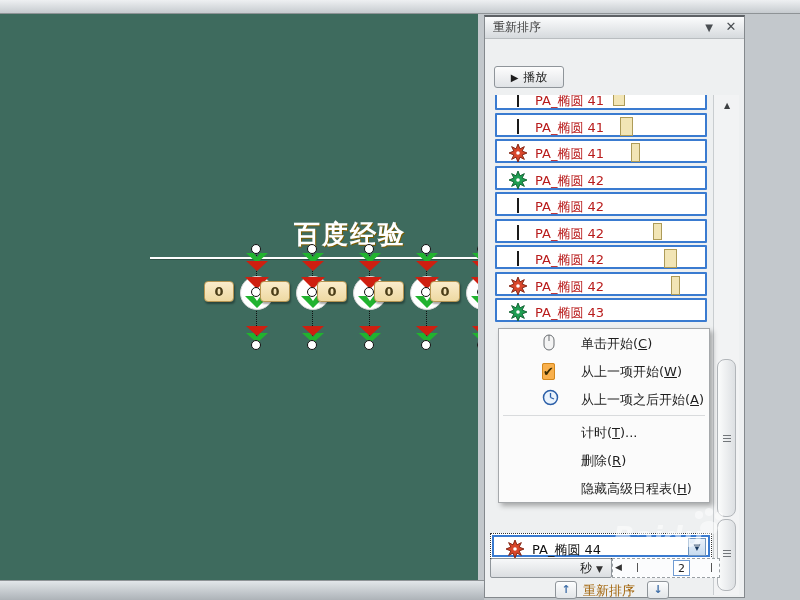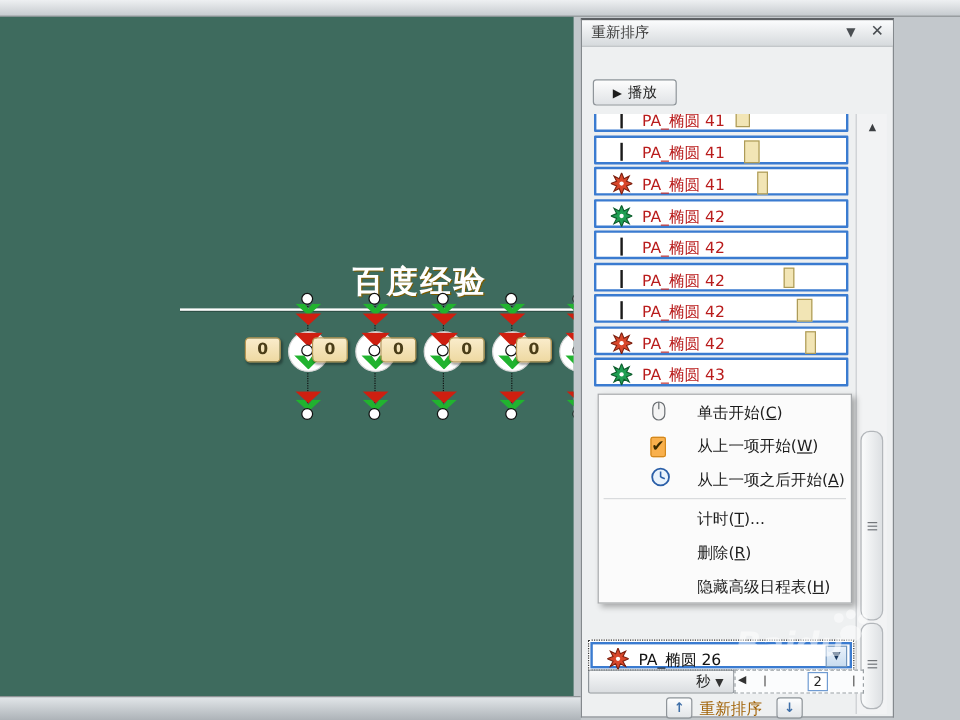--- a/index.html
+++ b/index.html
@@ -328,21 +328,21 @@
           <span class="mi-label">隐藏高级日程表(<u>H</u>)</span>
         </div>
       </div>
 
     <div class="sel-row">
       <div class="inner">
         <span class="icon-slot" id="sel-icon"><svg width="18" height="18" viewBox="0 0 20 20">
               <path d="M10,0 L12.2,5.4 L17.1,2.9 L14.6,7.8 L20,10 L14.6,12.2 L17.1,17.1 L12.2,14.6 L10,20 L7.8,14.6 L2.9,17.1 L5.4,12.2 L0,10 L5.4,7.8 L2.9,2.9 L7.8,5.4 Z" fill="#d9472b" stroke="#7c1f0e" stroke-width="1"></path>
               <circle cx="10" cy="10" r="2" fill="#fff"></circle>
             </svg></span>
-        <span class="lbl">PA_椭圆 26</span>
+        <span class="lbl">PA_椭圆 44</span>
         <span class="sel-drop">▼</span>
       </div>
     </div>
 
     <div class="sec-btn">
       <span>秒</span><span class="dn">▼</span>
     </div>
     <div class="timeline">
       <span class="tl-left">◀</span>
       <span class="tl-tick" style="left:24px;"></span>

